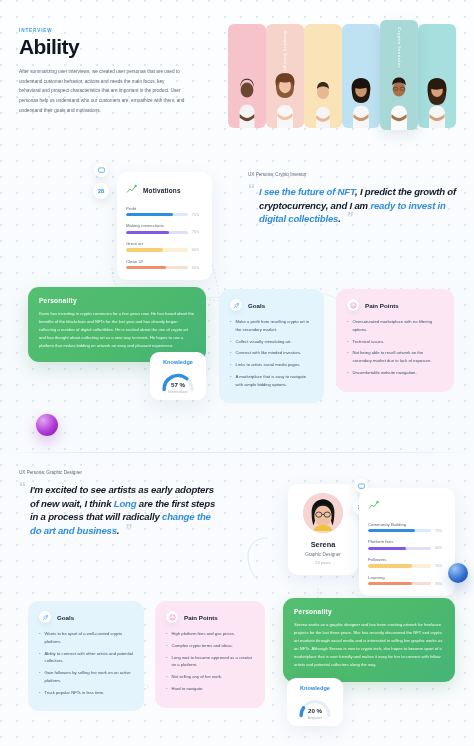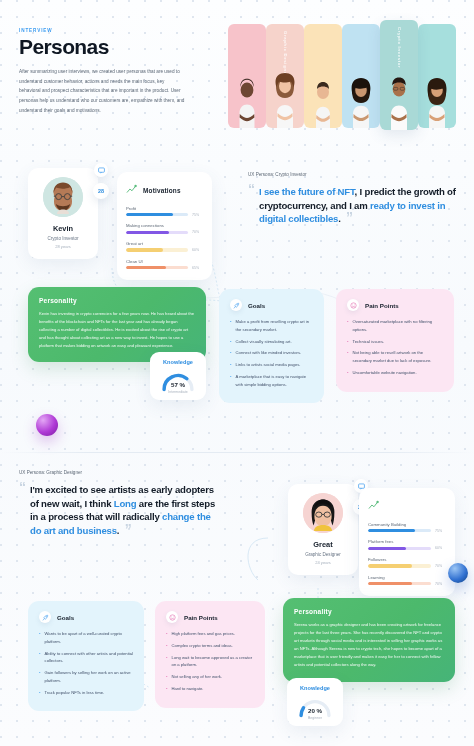--- a/index.html
+++ b/index.html
@@ -56,21 +56,21 @@
   .mtitle { font-size:6.4px; font-weight:700; color:#17202c; letter-spacing:.2px; }
   .mrow { margin-top:6.5px; }
   .mlab { font-size:4.3px; color:#5d6876; margin-bottom:2.2px; }
   .mbarwrap { display:flex; align-items:center; gap:4px; }
   .mtrack { flex:1; height:3.4px; border-radius:3px; position:relative; overflow:hidden; }
   .mfill { position:absolute; left:0; top:0; bottom:0; border-radius:3px; }
   .mpct { font-size:3.5px; color:#aab3bf; width:11px; }
 
   
   .qlabel { font-size:4.6px; color:#5d6876; }
-  .quote { font-size:9.6px; line-height:1.42; font-weight:700; color:#131c28; letter-spacing:-.2px; }
+  .quote { font-size:9.6px; line-height:1.42; font-weight:700; color:#131c28; letter-spacing:-.2px;font-style:italic; }
   .quote .hl { color:#2f8ee0; }
   .qmark { font-size:14px; color:#c9d5e2; font-weight:700; line-height:.6; }
 
   
   .person-card { border-radius:11px; background:linear-gradient(135deg,#55bf72 0%,#4cb96c 55%,#46b478 100%); padding:10px 11px 12px; box-shadow:0 7px 18px rgba(70,150,100,.2); }
   .pt { font-size:6.6px; font-weight:700; color:#fff; letter-spacing:.2px; }
   .pb { font-size:4.15px; line-height:1.95; color:rgba(255,255,255,.93); margin-top:6px; }
 
   
   .gcard { border-radius:11px; padding:10px 11px 11px; }
@@ -96,21 +96,21 @@
   .sphere { position:absolute; border-radius:50%; }
   .divider { position:absolute; left:0; right:0; height:1px; background:linear-gradient(90deg,transparent,#e4ebf3 18%,#e4ebf3 82%,transparent); }
 </style>
 </head>
 <body>
 
 <div class="page">
 
   <div class="hdr">
     <div class="eyebrow">INTERVIEW</div>
-    <div class="h1">Personas</div>
+    <div class="h1">Ability</div>
     <div class="lede">After summarizing user interviews, we created user personas that are used to understand customer behavior, actions and needs the main focus, key behavioral and prospect characteristics that are important in the product. User personas help us understand who our customers are, empathize with them, and understand their goals and motivations.</div>
   </div>
 
   <div class="strips">
     <div class="strip" style="background:#f7c3ca">
       <svg class="person" width="30" height="52" viewBox="0 0 30 52">
         <ellipse cx="15" cy="14" rx="6.4" ry="7.4" fill="#6d4632"></ellipse>
         <path d="M8.6 11c.4-5 2.8-7.2 6.4-7.2S21 6 21.4 11c.4-1.4.2-4.6-1.6-6.2-1.6-1.5-3.2-2-4.8-2s-3.4.6-4.8 2C8.5 6.4 8.2 9.5 8.6 11z" fill="#2c1d14"></path>
         <path d="M7.5 52v-15c0-5.6 3.3-8.6 7.5-8.6s7.5 3 7.5 8.6v15z" fill="#f4f4f4"></path>
         <path d="M7.8 38c2.4 2.6 5.4 3.9 7.2 3.9s4.8-1.3 7.2-3.9l.2 3.6c-2.6 2.5-5.4 3.6-7.4 3.6s-4.8-1.1-7.4-3.6z" fill="#6d4632"></path>
@@ -164,37 +164,20 @@
       </svg>
     </div>
   </div>
 
   <svg class="conn" style="left:0;top:150px;width:474px;height:280px">
     <path d="M112 118 C 112 160, 160 150, 205 150 C 250 150, 250 170, 250 185" fill="none" stroke="#cfe3f2" stroke-width=".8" stroke-dasharray="2 2"></path>
     <path d="M188 92 C 218 92, 214 140, 222 152" fill="none" stroke="#cfe3f2" stroke-width=".8" stroke-dasharray="2 2"></path>
     <path d="M205 148 C 240 148, 300 130, 340 150" fill="none" stroke="#e7eef5" stroke-width=".8"></path>
   </svg>
 
-  <div class="card pcard" style="left:28px;top:168px">
-    <div class="avatar" style="background:#cfe6e2">
-      <svg width="40" height="40" viewBox="0 0 40 40">
-        <circle cx="20" cy="20" r="20" fill="#cfe6e2"></circle>
-        <path d="M20 34c-5 0-9-3.4-9-9.4 0-3 .6-4.6.6-4.6s-1.2-2.2-1-5.4C10.9 10 14 6.4 20 6.4S29.1 10 29.4 14.6c.2 3.2-1 5.4-1 5.4s.6 1.6.6 4.6c0 6-4 9.4-9 9.4z" fill="#b57a56"></path>
-        <path d="M10.6 16.4C10.2 9.4 14.4 5.6 20 5.6s9.8 3.8 9.4 10.8c-.6-3.4-1.6-5.4-2.6-6.2-3.6 1.8-9.8 2-13.4.4-1 1-2.2 2.8-2.8 5.8z" fill="#7a4a2c"></path>
-        <path d="M12.8 27c1.2 4.6 3.8 6.6 7.2 6.6s6-2 7.2-6.6c-2.2 1.6-4.6 2.2-7.2 2.2s-5-.6-7.2-2.2z" fill="#5d3720"></path>
-        <circle cx="15.6" cy="19.6" r="3" fill="none" stroke="#3f3f3f" stroke-width=".9"></circle>
-        <circle cx="24.4" cy="19.6" r="3" fill="none" stroke="#3f3f3f" stroke-width=".9"></circle>
-        <path d="M18.6 19.6h2.8M12.6 19.2h-1.8M27.4 19.2h1.8" stroke="#3f3f3f" stroke-width=".9" fill="none"></path>
-        <path d="M14 37c0-3 2.6-4.6 6-4.6s6 1.6 6 4.6z" fill="#e8ded6"></path>
-      </svg>
-    </div>
-    <div class="pname">Kevin</div>
-    <div class="prole">Crypto Investor</div>
-    <div class="page-age">28 years</div>
-  </div>
   <div class="badge-chat" style="left:94px;top:163px">
     <svg width="7" height="7" viewBox="0 0 12 12">
       <rect x="1" y="1.6" width="10" height="7.4" rx="1.6" fill="none" stroke="#3a9bf0" stroke-width="1.2"></rect>
       <path d="M4.4 9v2l2.4-2z" fill="#3a9bf0"></path>
     </svg>
   </div>
   <div class="badge-age" style="left:93px;top:183px">28</div>
 
   <div class="card mcard" style="left:117px;top:172px">
     <div class="mhead">
@@ -371,21 +354,21 @@
         <circle cx="20" cy="20" r="20" fill="#f6d4d2"></circle>
         <path d="M8.6 19c0-8 4.8-12.6 11.4-12.6S31.4 11 31.4 19c0 6.6-.8 11-2 13.4l-2.6-8.8H13.2l-2.6 8.8C9.4 30 8.6 25.6 8.6 19z" fill="#171717"></path>
         <path d="M20 33c-5 0-8.6-3.4-8.6-9.6 0-6.6 3.4-10.6 8.6-10.6s8.6 4 8.6 10.6c0 6.2-3.6 9.6-8.6 9.6z" fill="#f0c0a2"></path>
         <path d="M11.6 14.6C12.6 9 15.8 6.4 20 6.4s7.4 2.6 8.4 8.2c-2-3-4.8-4.2-8.4-4.2s-6.4 1.2-8.4 4.2z" fill="#0f0f0f"></path>
         <ellipse cx="15.8" cy="21.6" rx="3.1" ry="2.6" fill="none" stroke="#3a3a3a" stroke-width=".9"></ellipse>
         <ellipse cx="24.2" cy="21.6" rx="3.1" ry="2.6" fill="none" stroke="#3a3a3a" stroke-width=".9"></ellipse>
         <path d="M18.9 21.4h2.2" stroke="#3a3a3a" stroke-width=".9"></path>
         <path d="M11 38c0-4 4-6 9-6s9 2 9 6z" fill="#f0c33c"></path>
       </svg>
     </div>
-    <div class="pname">Great</div>
+    <div class="pname">Serena</div>
     <div class="prole">Graphic Designer</div>
     <div class="page-age">24 years</div>
   </div>
   <div class="badge-chat" style="left:354px;top:479px">
     <svg width="7" height="7" viewBox="0 0 12 12">
       <rect x="1" y="1.6" width="10" height="7.4" rx="1.6" fill="none" stroke="#3a9bf0" stroke-width="1.2"></rect>
       <path d="M4.4 9v2l2.4-2z" fill="#3a9bf0"></path>
     </svg>
   </div>
   <div class="badge-age" style="left:353px;top:499px">24</div>

